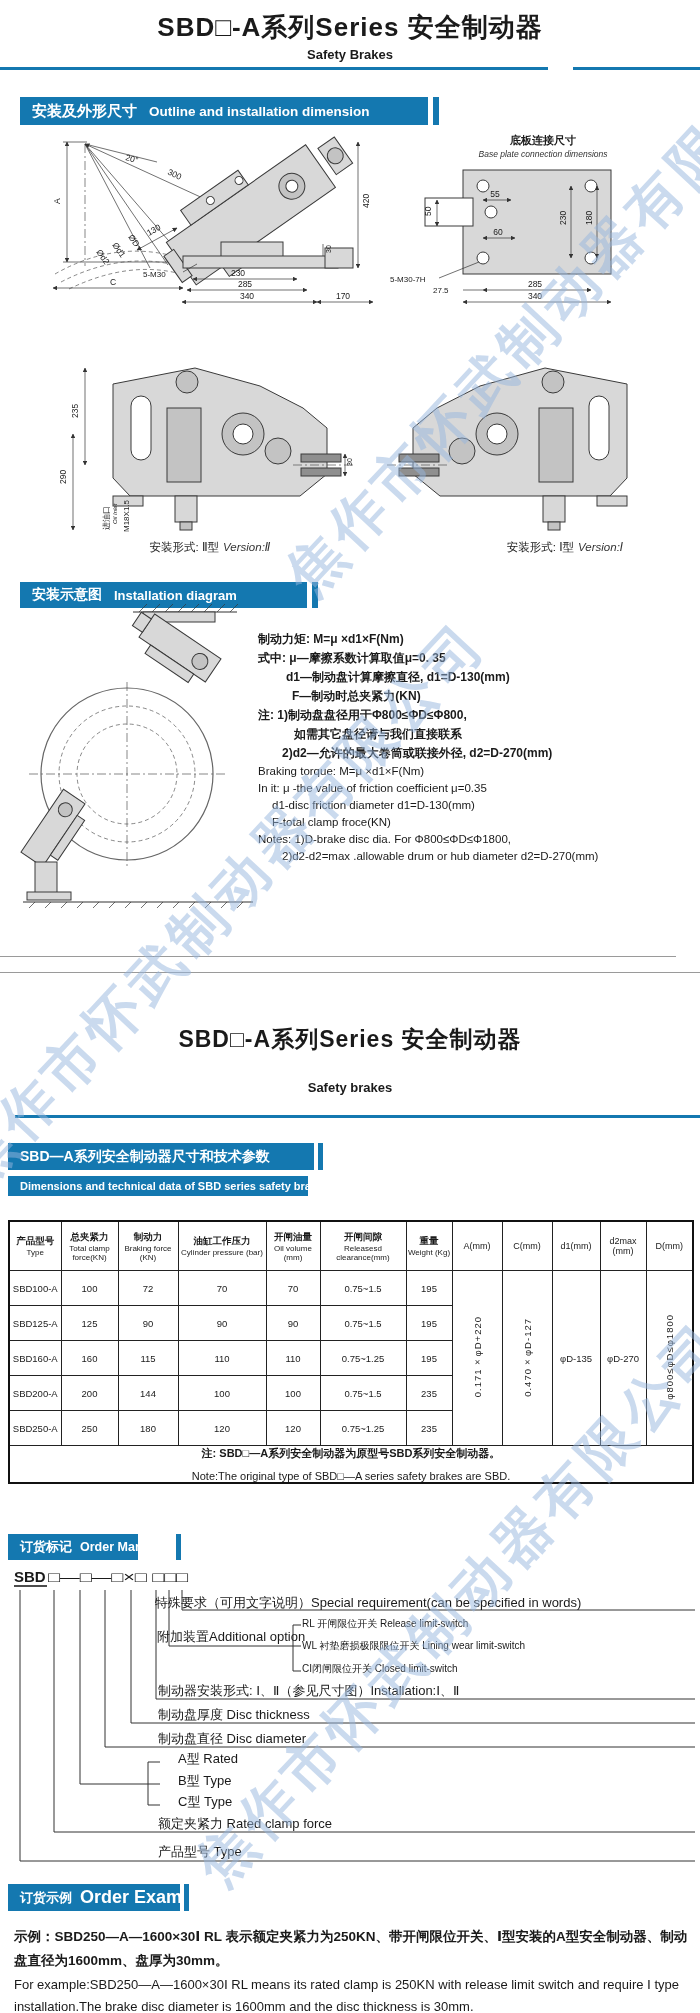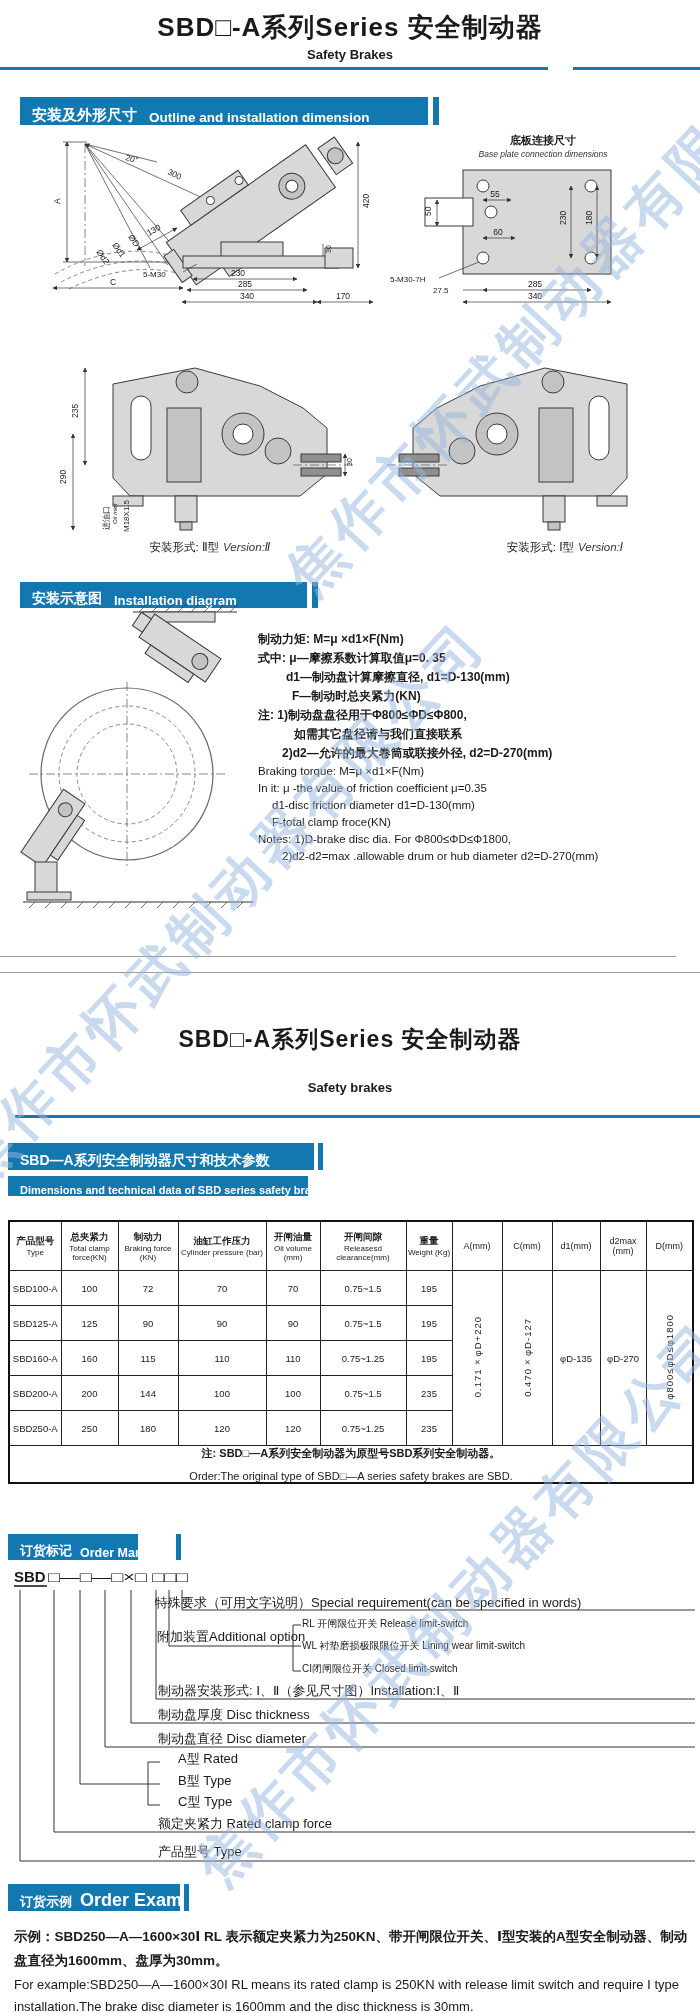--- a/index.html
+++ b/index.html
@@ -9,21 +9,21 @@
   
   .wm{position:absolute;font-size:56px;font-weight:700;color:rgba(150,181,221,.5);
       white-space:nowrap;transform:rotate(-47deg);transform-origin:left top;
       pointer-events:none;z-index:3;letter-spacing:6px}
   
   .title1{position:absolute;left:0;top:10px;width:100%;text-align:center;
           font-size:26px;font-weight:700;letter-spacing:1px}
   .subtitle1{position:absolute;left:0;top:47px;width:100%;text-align:center;
              font-size:13px;font-weight:700}
   .rule{position:absolute;height:3px;background:#1478b0}
-  .bar{position:absolute;background:#1478b0;color:#fff;display:flex;align-items:flex-end;
+  .bar{position:absolute;background:#1478b0;color:#fff;display:flex;align-items:center;
        padding-left:12px;box-sizing:border-box;white-space:nowrap}
   .bar .zh{font-weight:700}
   .bar .en{font-weight:700;margin-left:12px}
   .tick{position:absolute;background:#1478b0}
   
   svg text{font-family:"Liberation Sans","DejaVu Sans",sans-serif;font-size:8.5px;fill:#1a1a1a}
   .part{fill:#d8d8d8;stroke:#3a3a3a;stroke-width:1}
   .part2{fill:#c3c3c3;stroke:#3a3a3a;stroke-width:1}
   .hole{fill:#fff;stroke:#3a3a3a;stroke-width:1}
   .dim{stroke:#333;stroke-width:.7;marker-start:url(#arr);marker-end:url(#arr)}
@@ -407,21 +407,21 @@
         <td>250</td>
         <td>180</td>
         <td>120</td>
         <td>120</td>
         <td>0.75~1.25</td>
         <td>235</td>
       </tr>
       <tr>
         <td colspan="12" class="note-cell">
           <div class="note-zh">注: SBD□—A系列安全制动器为原型号SBD系列安全制动器。</div>
-          <div class="note-en">Order:The original  type  of SBD□—A  series safety brakes are SBD.</div>
+          <div class="note-en">Note:The original  type  of SBD□—A  series safety brakes are SBD.</div>
         </td>
       </tr>
     </tbody>
   </table>
 
   <div class="bar" style="left:8px;top:1534px;width:130px;height:26px">
     <span class="zh" style="font-size:13px">订货标记</span>
     <span class="en" style="font-size:12.5px;margin-left:8px">Order Marking</span>
   </div>
   <div class="tick" style="left:176px;top:1534px;width:5px;height:26px"></div>

